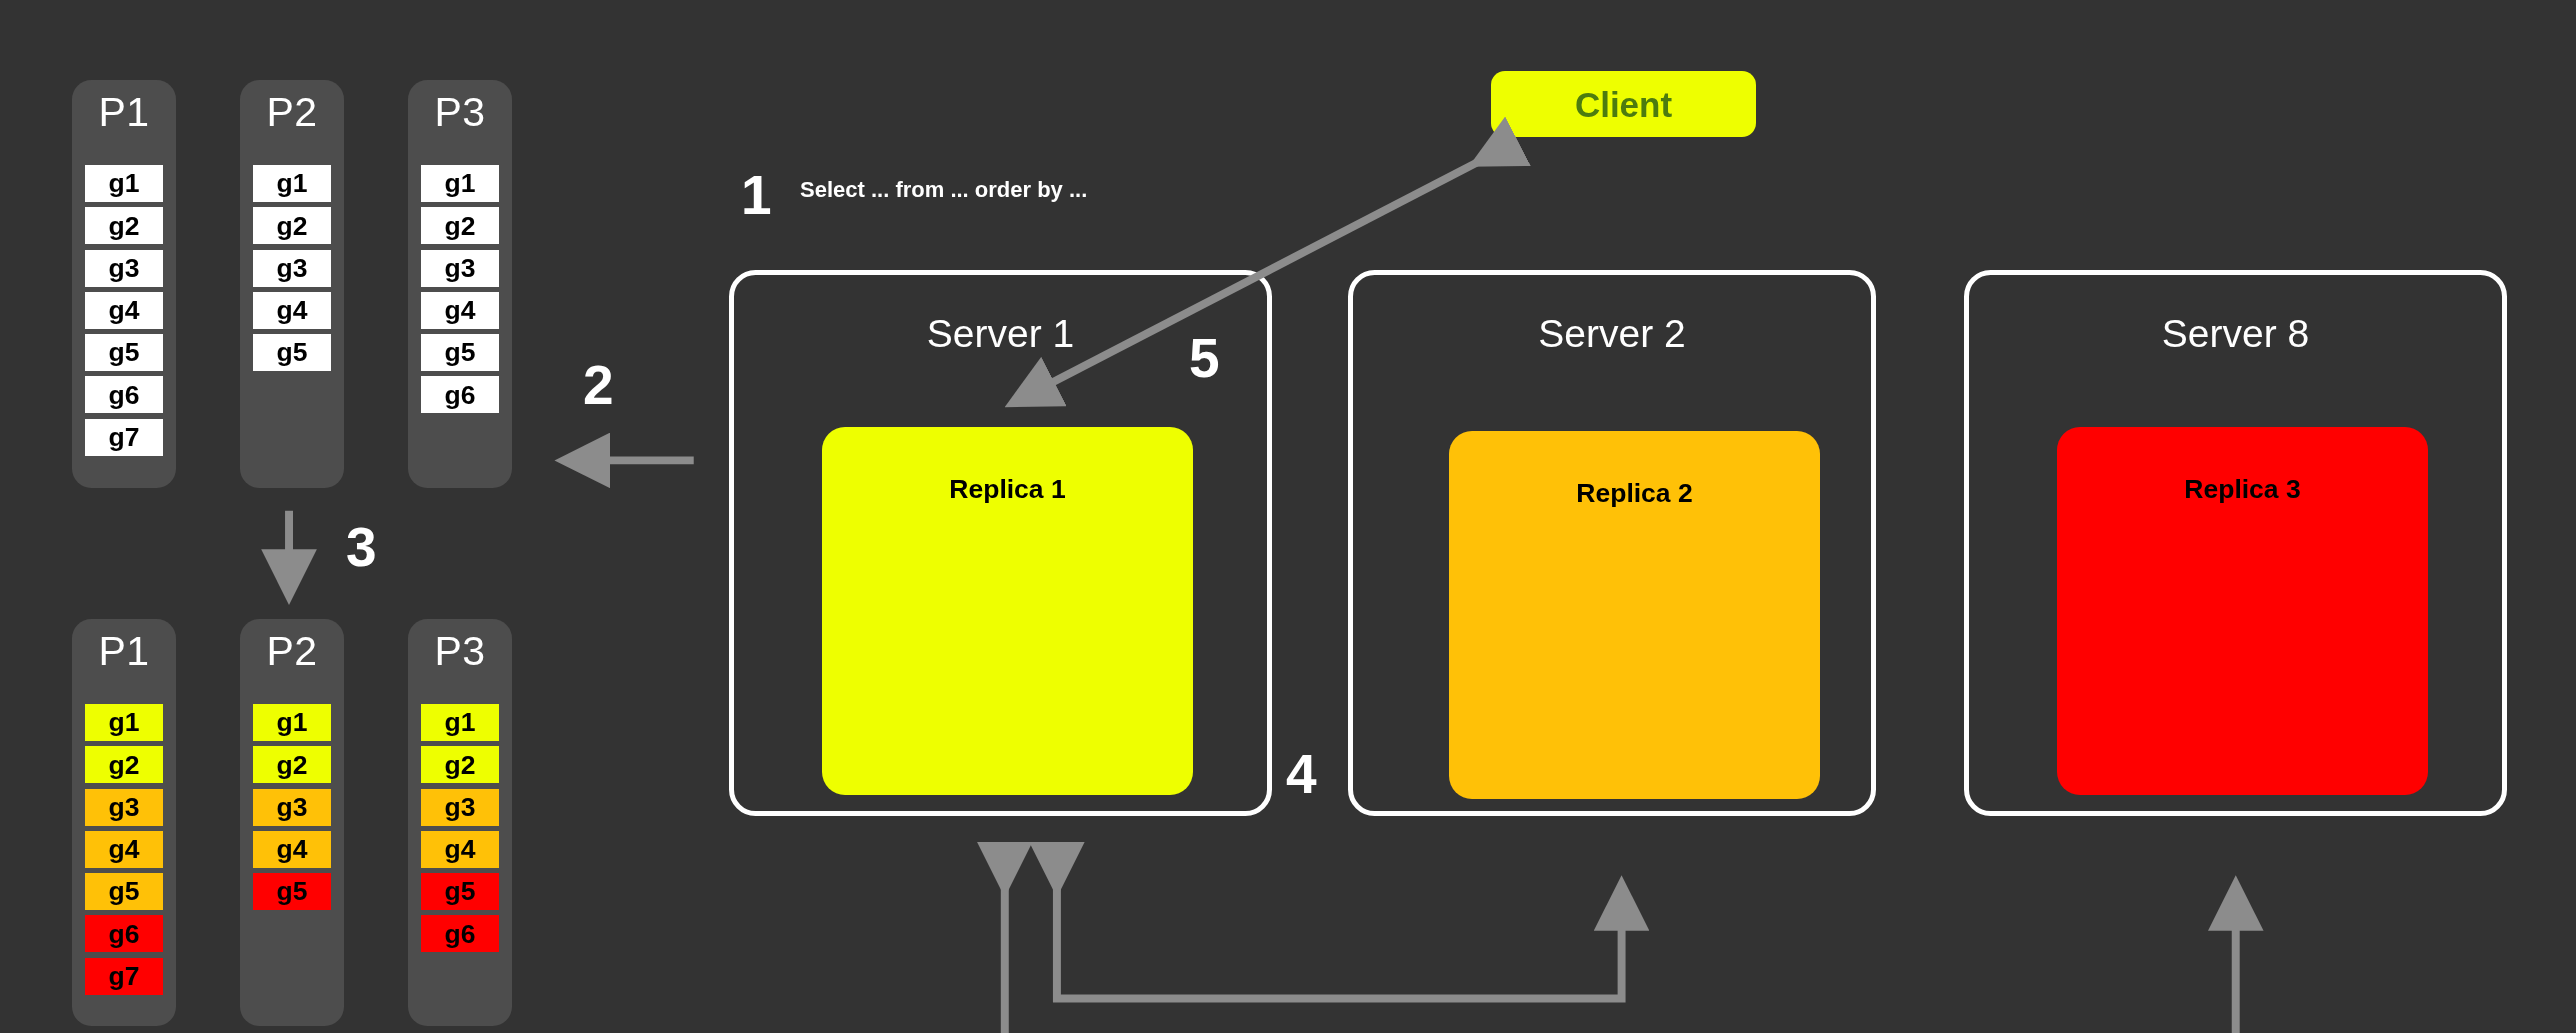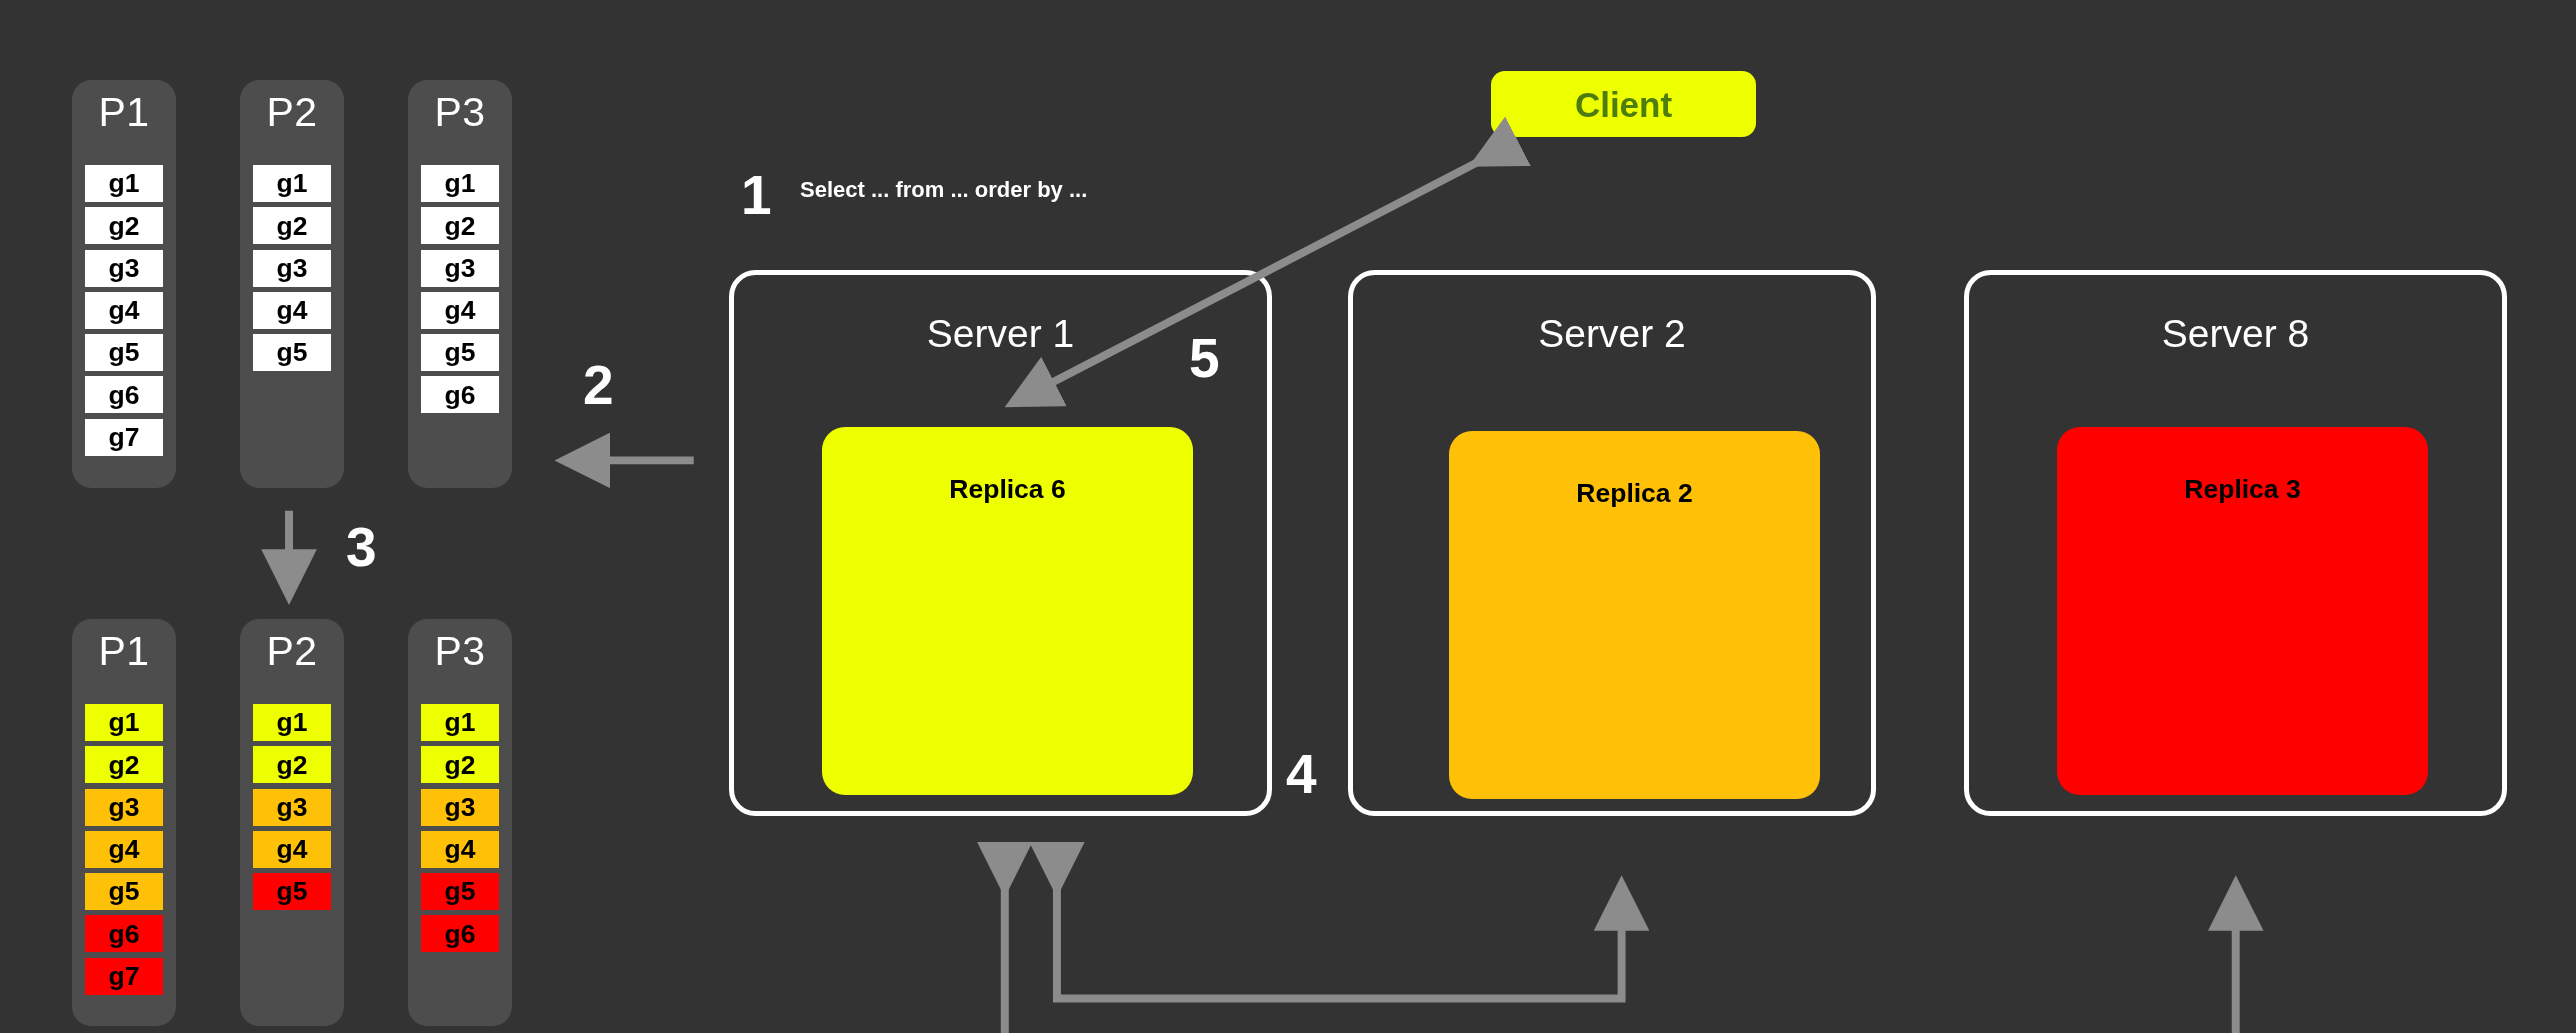--- a/index.html
+++ b/index.html
@@ -202,21 +202,21 @@
     </div>
   </div>
 
   <div class="client" style="left:1491px; top:71px; width:265px; height:66px; background:#eeff00;">
     <span>Client</span>
   </div>
 
   <div class="server" style="left:729px; top:270px; width:543px; height:546px;">
     <div class="server-title">Server 1</div>
     <div class="replica" style="left:88px; top:152px; width:371px; height:368px; background:#eeff00;">
-      <span>Replica 6</span>
+      <span>Replica 1</span>
     </div>
   </div>
 
   <div class="server" style="left:1348px; top:270px; width:528px; height:546px;">
     <div class="server-title">Server 2</div>
     <div class="replica" style="left:88px; top:156px; width:371px; height:368px; background:#ffc107;margin-left:8px;">
       <span>Replica 2</span>
     </div>
   </div>
 

